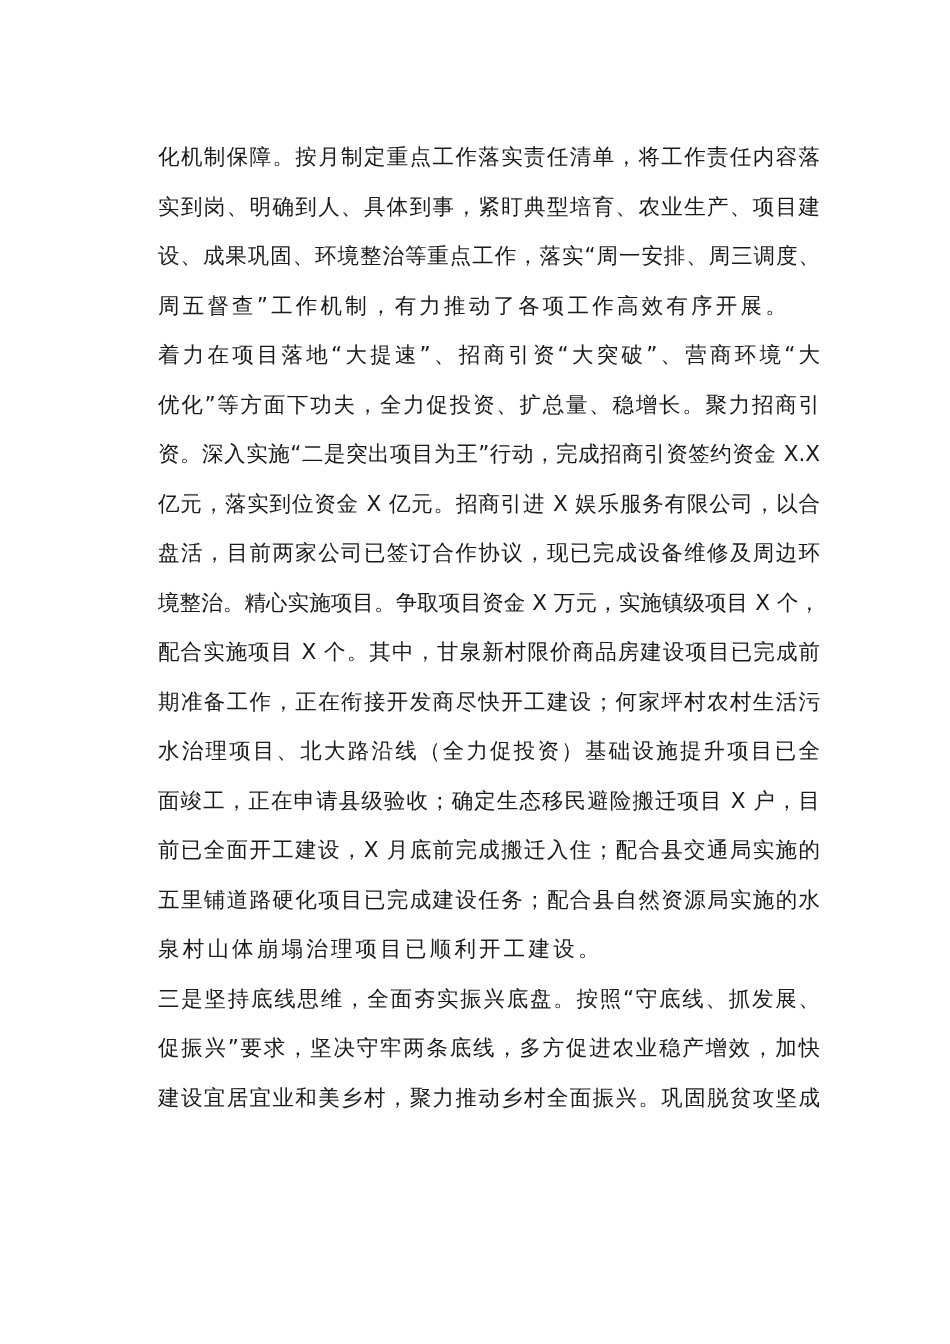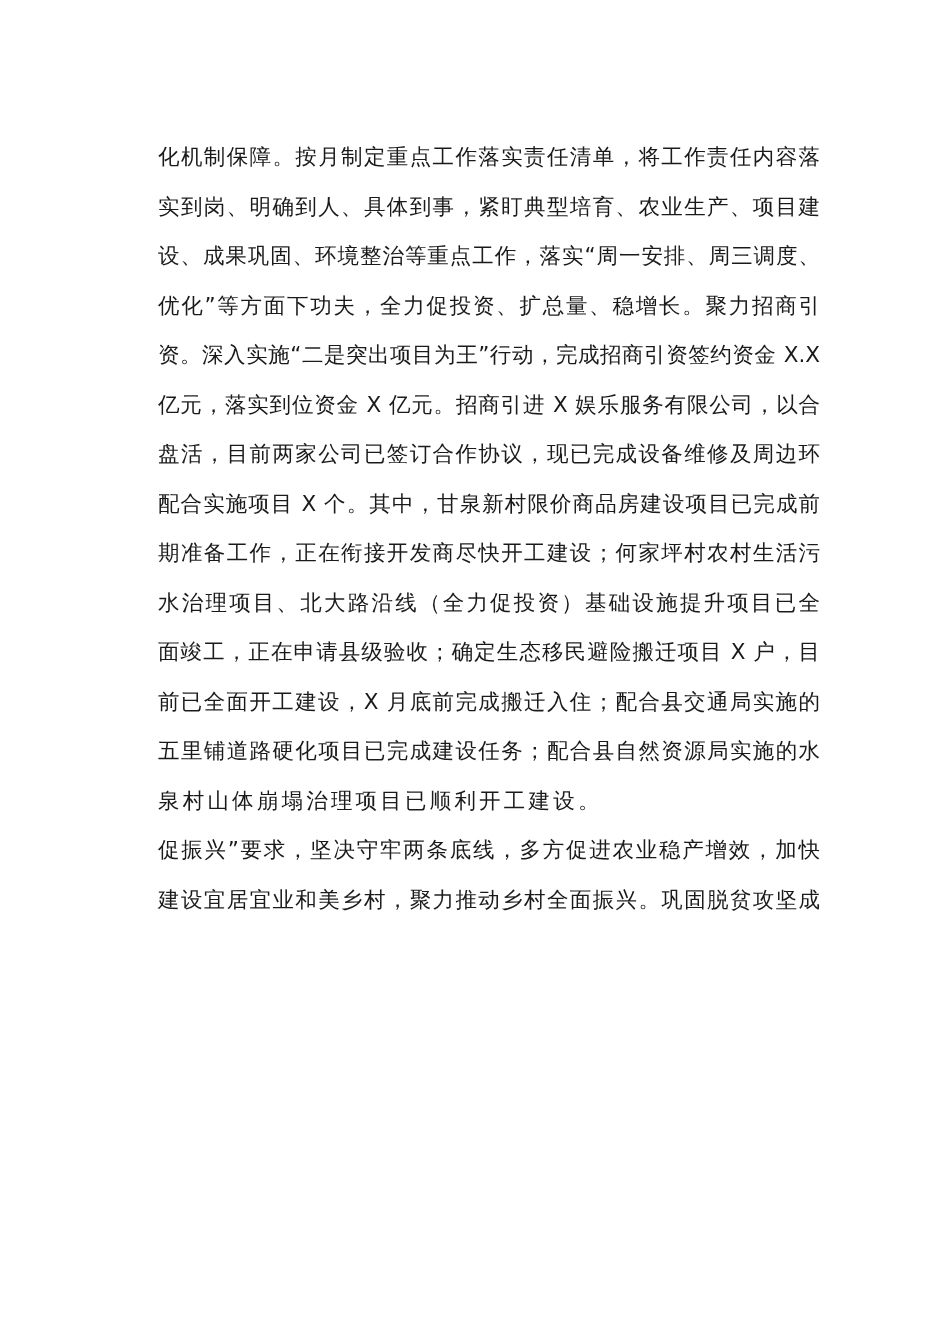--- a/index.html
+++ b/index.html
@@ -47,35 +47,39 @@
 </head>
 <body>
 
 <div class="page">
   <div class="text-block">
 
     <div>
       <div class="line justify">化机制保障。按月制定重点工作落实责任清单，将工作责任内容落</div>
       <div class="line justify">实到岗、明确到人、具体到事，紧盯典型培育、农业生产、项目建</div>
       <div class="line justify">设、成果巩固、环境整治等重点工作，落实“周一安排、周三调度、</div>
+      <div class="line">周五督查”工作机制，有力推动了各项工作高效有序开展。</div>
     </div>
 
     <div>
+      <div class="line justify">着力在项目落地“大提速”、招商引资“大突破”、营商环境“大</div>
       <div class="line justify">优化”等方面下功夫，全力促投资、扩总量、稳增长。聚力招商引</div>
       <div class="line justify">资。深入实施“二是突出项目为王”行动，完成招商引资签约资金 X.X</div>
       <div class="line justify">亿元，落实到位资金 X 亿元。招商引进 X 娱乐服务有限公司，以合</div>
       <div class="line justify">盘活，目前两家公司已签订合作协议，现已完成设备维修及周边环</div>
+      <div class="line justify">境整治。精心实施项目。争取项目资金 X 万元，实施镇级项目 X 个，</div>
       <div class="line justify">配合实施项目 X 个。其中，甘泉新村限价商品房建设项目已完成前</div>
       <div class="line justify">期准备工作，正在衔接开发商尽快开工建设；何家坪村农村生活污</div>
       <div class="line justify">水治理项目、北大路沿线（全力促投资）基础设施提升项目已全</div>
       <div class="line justify">面竣工，正在申请县级验收；确定生态移民避险搬迁项目 X 户，目</div>
       <div class="line justify">前已全面开工建设，X 月底前完成搬迁入住；配合县交通局实施的</div>
       <div class="line justify">五里铺道路硬化项目已完成建设任务；配合县自然资源局实施的水</div>
       <div class="line">泉村山体崩塌治理项目已顺利开工建设。</div>
     </div>
 
     <div>
+      <div class="line justify">三是坚持底线思维，全面夯实振兴底盘。按照“守底线、抓发展、</div>
       <div class="line justify">促振兴”要求，坚决守牢两条底线，多方促进农业稳产增效，加快</div>
       <div class="line justify">建设宜居宜业和美乡村，聚力推动乡村全面振兴。巩固脱贫攻坚成</div>
     </div>
 
   </div>
 </div>
 
 </body></html>

